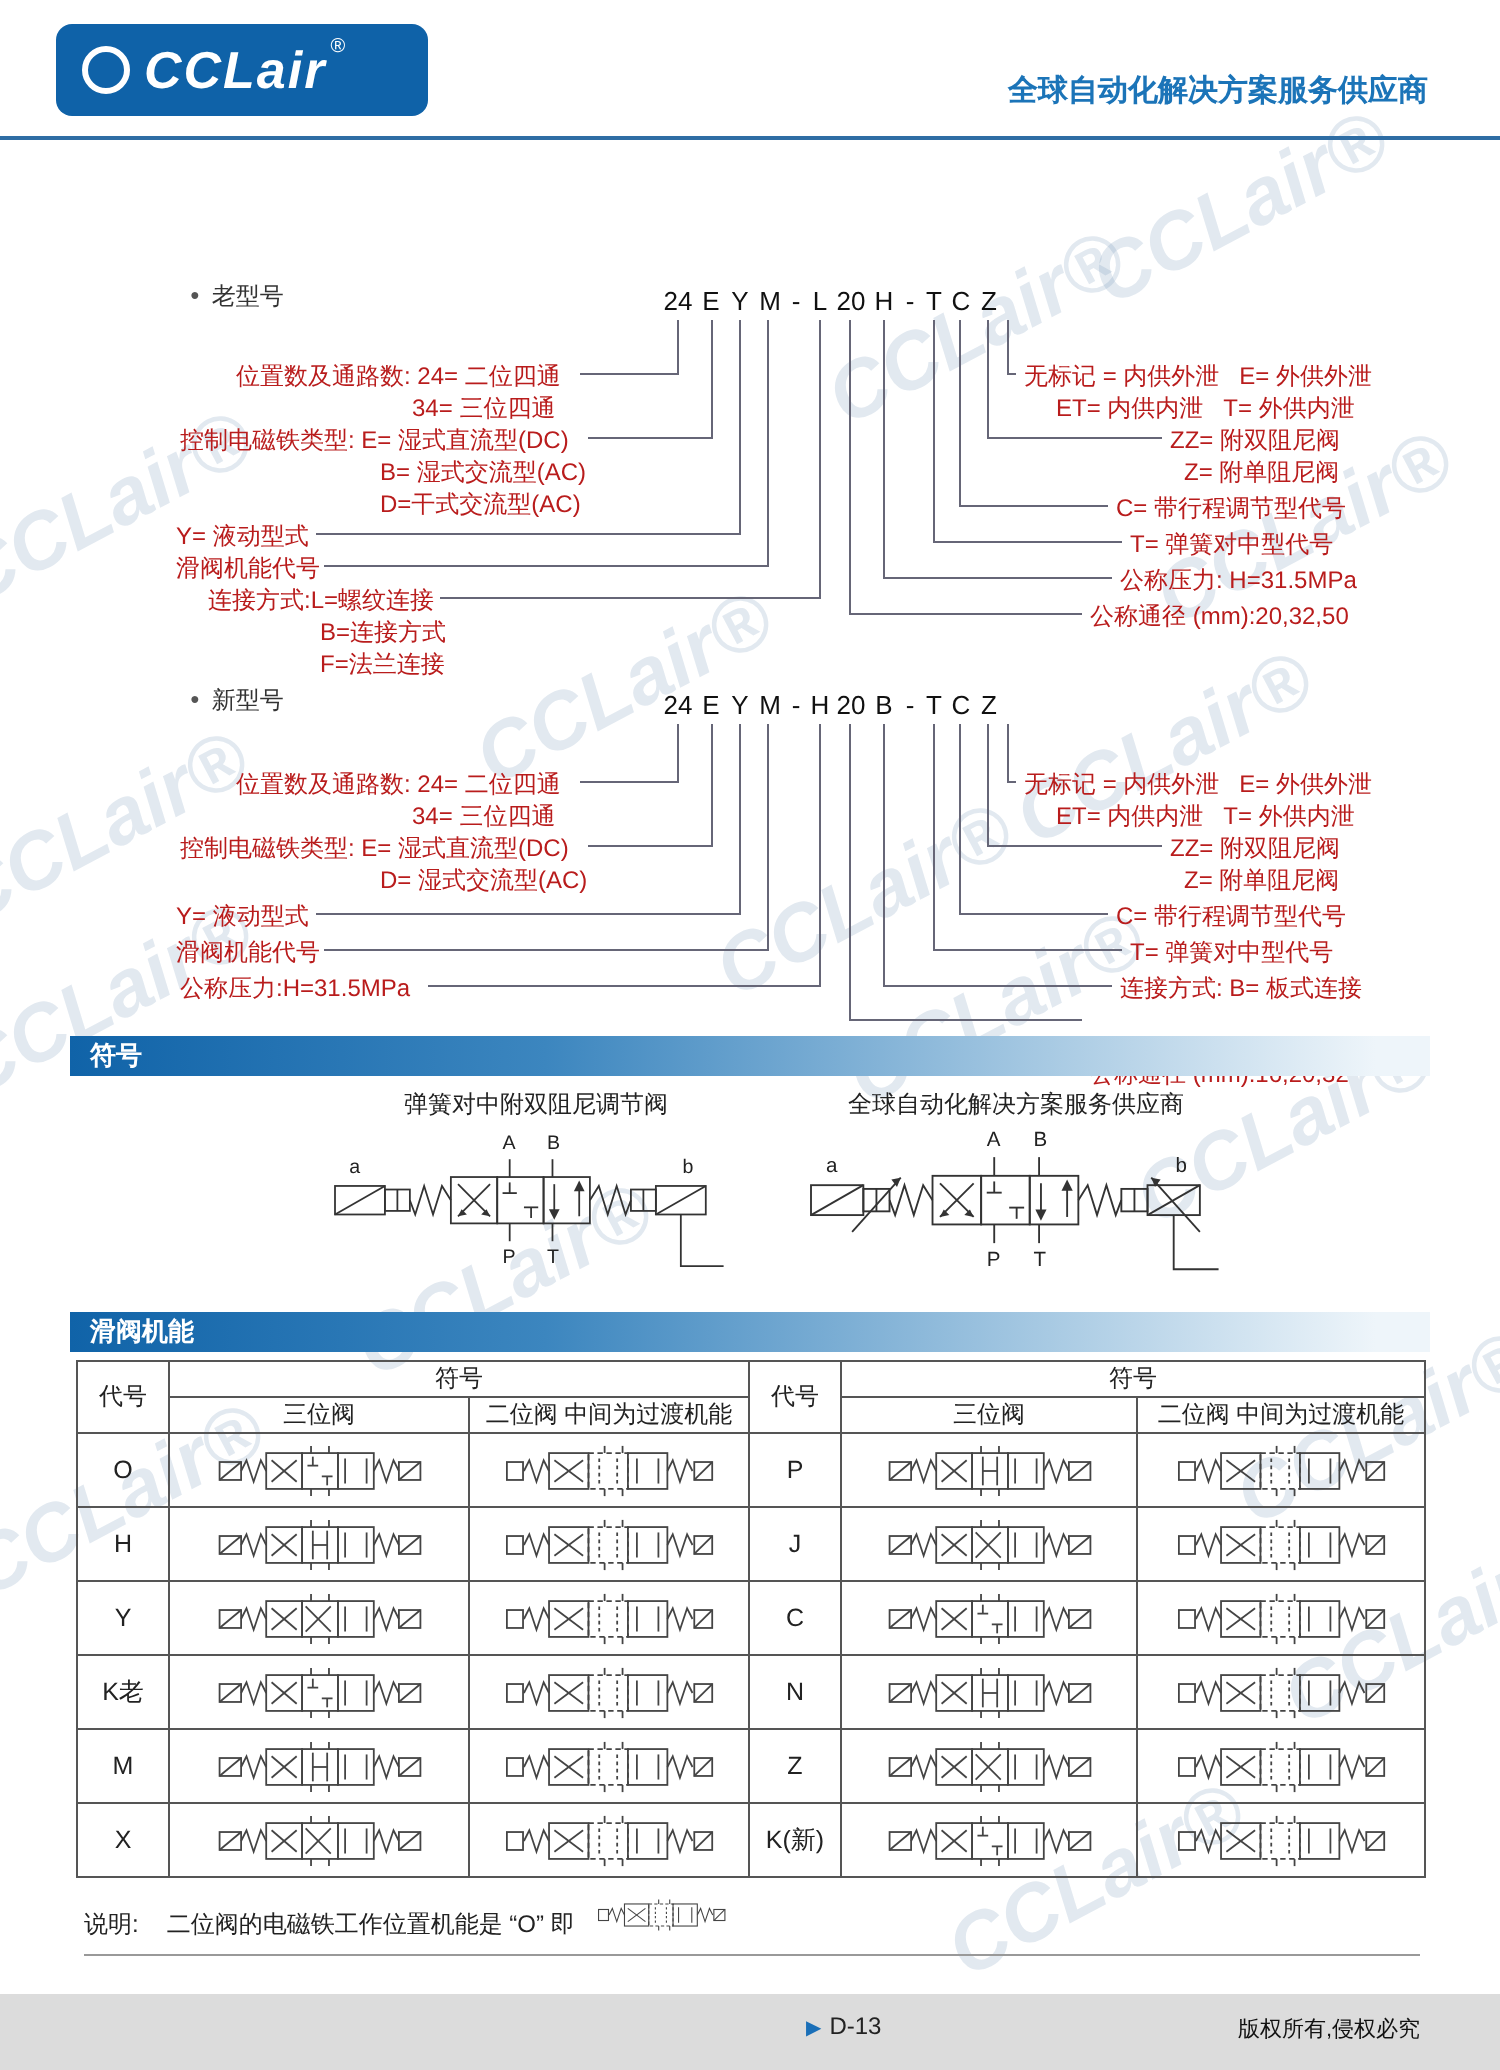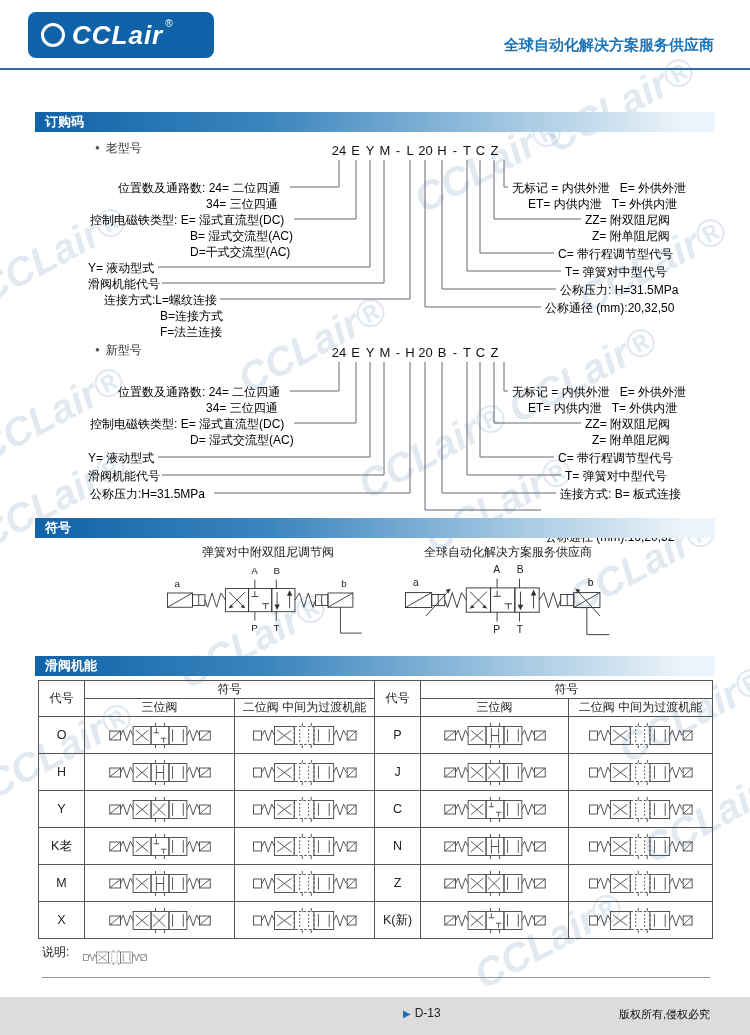--- a/index.html
+++ b/index.html
@@ -33,21 +33,21 @@
   .model-label .bullet{font-size:8px;color:#555;vertical-align:2px;margin-right:6px}
   .lbl-old{left:95px;top:140px}
   .lbl-new{left:95px;top:342px}
   .code-row{position:absolute;left:330px;display:flex;gap:1px;font-size:13px;color:#111;z-index:3}
   .code-old{top:143px}
   .code-new{top:345px}
   .t{display:inline-block;text-align:center}
   .t0{width:18px}.t1{width:13px}.t2{width:14px}.t3{width:14px}.t4{width:10px}.t5{width:12px}
   .t6{width:17px}.t7{width:14px}.t8{width:10px}.t9{width:12px}.t10{width:13px}.t11{width:13px}
 
-  .ann{position:absolute;font-size:12px;color:#000000;white-space:pre;z-index:3}
+  .ann{position:absolute;font-size:12px;color:#b91c1c;white-space:pre;z-index:3}
   .ol0{left:118px;top:180px}.ol1{left:206px;top:196px}.ol2{left:90px;top:212px}.ol3{left:190px;top:228px}
   .ol4{left:190px;top:244px}.ol5{left:88px;top:260px}.ol6{left:88px;top:276px}.ol7{left:104px;top:292px}
   .ol8{left:160px;top:308px}.ol9{left:160px;top:324px}
   .or0{left:512px;top:180px}.or1{left:528px;top:196px}.or2{left:585px;top:212px}.or3{left:592px;top:228px}
   .or4{left:558px;top:246px}.or5{left:565px;top:264px}.or6{left:560px;top:282px}.or7{left:545px;top:300px}
   .nl0{left:118px;top:384px}.nl1{left:206px;top:400px}.nl2{left:90px;top:416px}.nl3{left:190px;top:432px}
   .nl4{left:88px;top:450px}.nl5{left:88px;top:468px}.nl6{left:90px;top:486px}
   .nr0{left:512px;top:384px}.nr1{left:528px;top:400px}.nr2{left:585px;top:416px}.nr3{left:592px;top:432px}
   .nr4{left:558px;top:450px}.nr5{left:565px;top:468px}.nr6{left:560px;top:486px}.nr7{left:545px;top:529px}
 
@@ -66,21 +66,21 @@
   .spool{position:absolute;left:38px;top:680px;width:674px;border-collapse:collapse;z-index:3;table-layout:fixed}
   .spool th,.spool td{border:1px solid #555;text-align:center;vertical-align:middle;padding:0;overflow:hidden}
   .spool th{font-size:12px;font-weight:normal;height:17px;color:#222}
   .spool td{height:37px}
   .code-cell{font-size:12.5px}
   .vsym{display:block;margin:0 auto}
 
   
   .note{position:absolute;left:42px;top:944px;width:668px;font-size:12px;color:#222;
         border-bottom:1px solid #999;padding-bottom:6px;z-index:3}
-  .note-line1{display:flex;align-items:flex-start;gap:12px;white-space:pre}
+  .note-line1{display:flex;align-items:flex-end;gap:12px;white-space:pre}
   .note-label{margin-right:2px}
   .note-sym{display:inline-block}
   .note-line2{margin-left:36px;margin-top:3px}
 
   
   .footer-band{position:absolute;left:0;top:997px;width:750px;height:38px;background:#dcdcdc;z-index:2}
   .page-no{position:absolute;left:403px;top:1006px;font-size:12px;color:#222;z-index:3}
   .page-no .tri{color:#1a6fb8;font-size:10px;margin-right:4px}
   .copyright{position:absolute;right:40px;top:1007px;font-size:11px;color:#111;z-index:3}
 </style>
@@ -109,23 +109,20 @@
   </div>
 
   <div class="logo">
     <span class="logo-ring"></span>
     <span class="logo-text">CCLair</span>
     <span class="logo-reg">®</span>
   </div>
   <div class="tagline">全球自动化解决方案服务供应商</div>
   <div class="header-rule"></div>
 
-  <div class="section-bar bar-ordering">
-    <span>订购码</span>
-  </div>
 
   <div class="model-label lbl-old">
     <span class="bullet">●</span><span>老型号</span>
   </div>
   <div class="code-row code-old">
     <span class="t t0">24</span>
     <span class="t t1">E</span>
     <span class="t t2">Y</span>
     <span class="t t3">M</span>
     <span class="t t4">-</span>
@@ -947,20 +944,21 @@
               </g>
             </svg>
           </td>
         </tr>
       </tbody>
   </table>
 
   <div class="note">
     <div class="note-line1">
       <span class="note-label">说明:</span>
+      <span>二位阀的电磁铁工作位置机能是 “O” 即</span>
       <span class="note-sym"><svg class="vsym" viewBox="0 0 116 30" width="64" height="27">
             <g fill="none" stroke="#444" stroke-width="1">
               <rect x="24" y="5" width="22" height="20"></rect>
               <rect x="46" y="5" width="22" height="20" stroke-dasharray="3,2"></rect>
               <rect x="68" y="5" width="22" height="20"></rect>
               <line x1="27" y1="9" x2="43" y2="21"></line>
               <line x1="43" y1="9" x2="27" y2="21"></line>
               <line x1="52" y1="8" x2="52" y2="22" stroke-dasharray="2,2"></line>
               <line x1="62" y1="8" x2="62" y2="22" stroke-dasharray="2,2"></line>
               <line x1="73" y1="8" x2="73" y2="22"></line>

